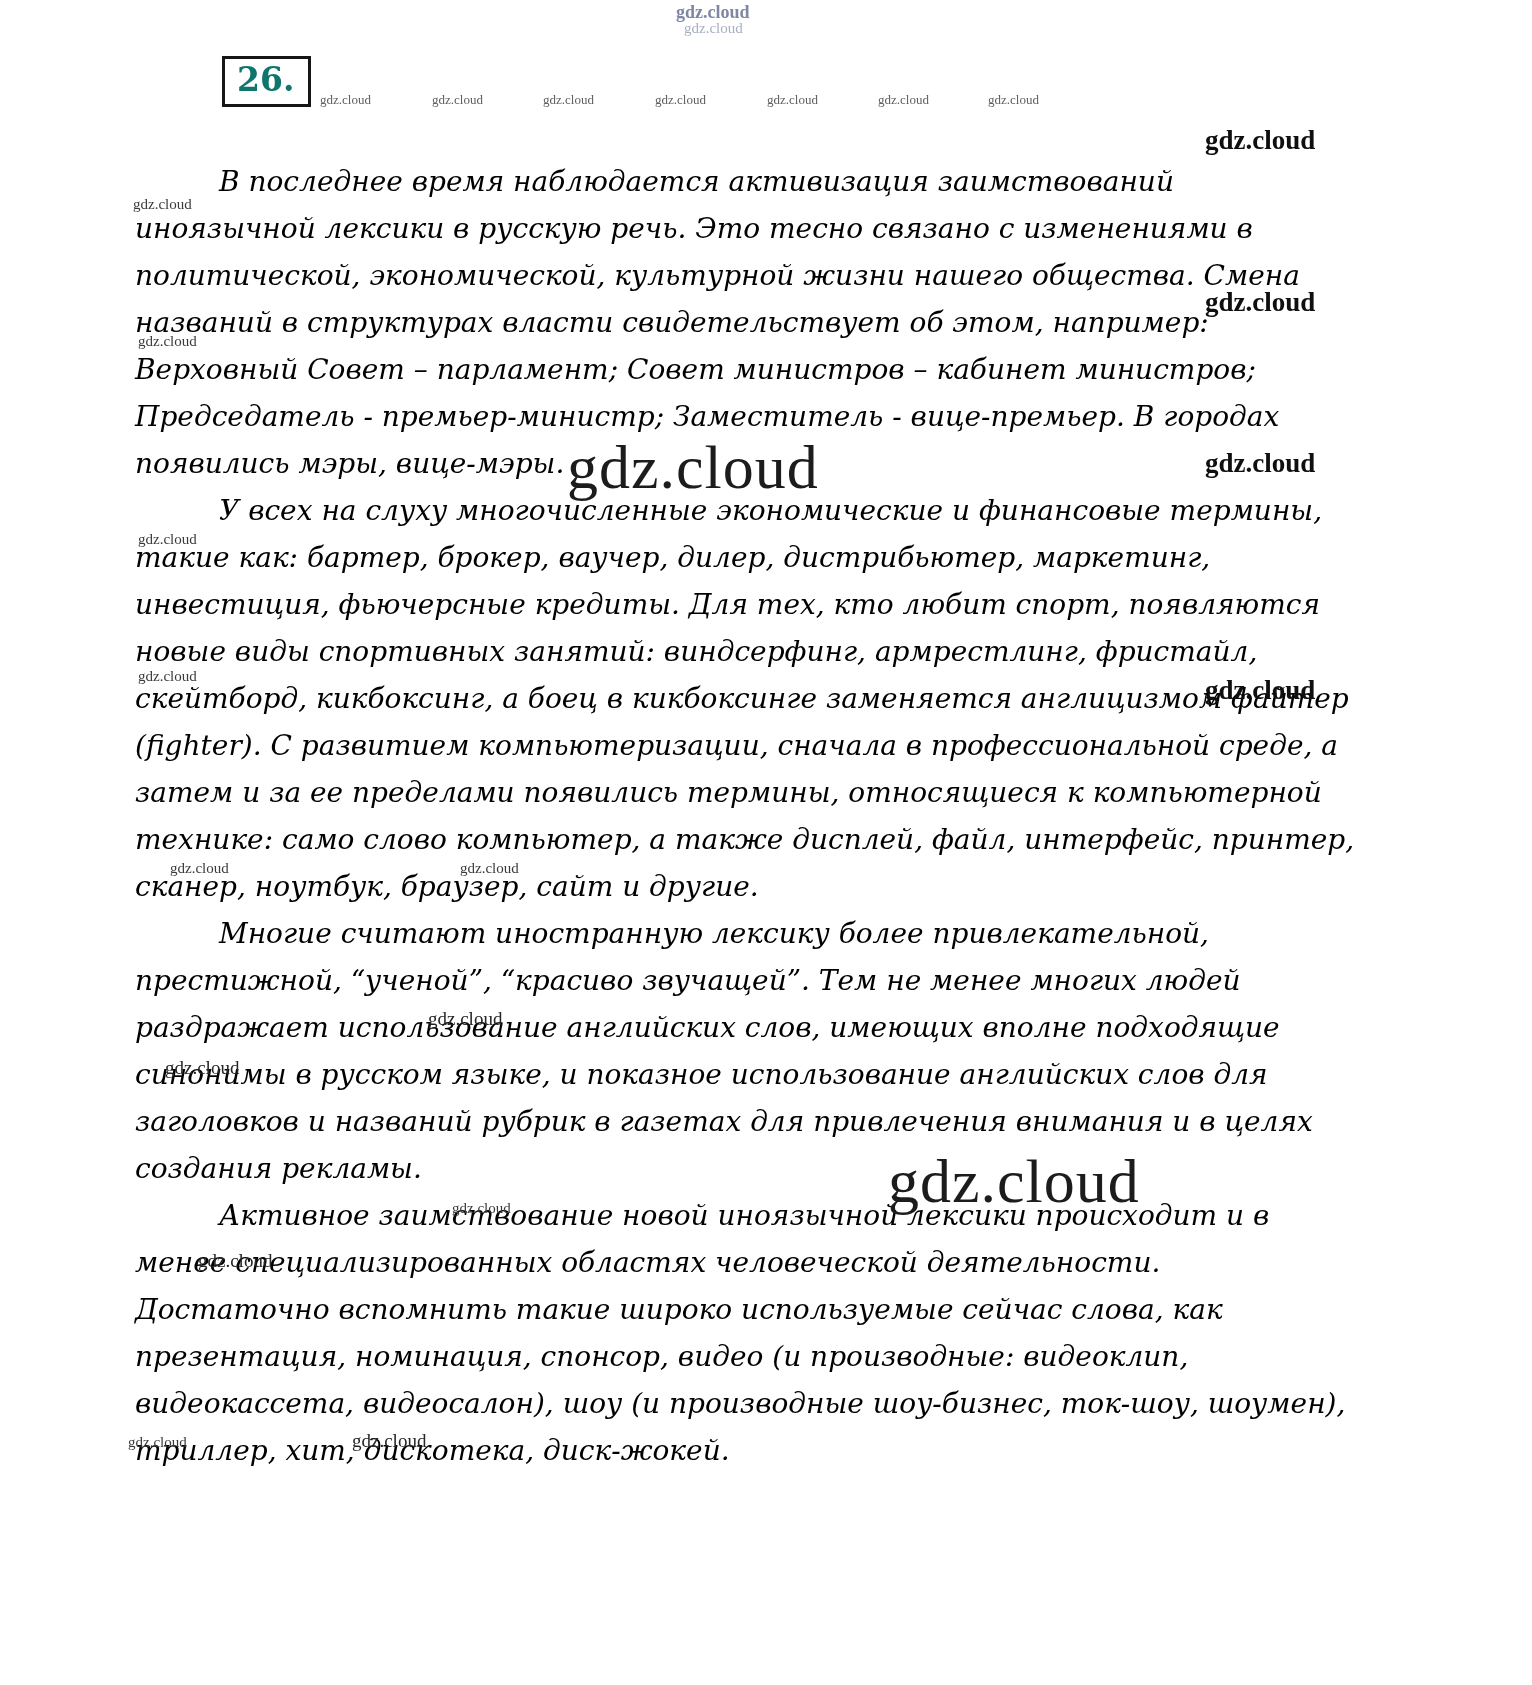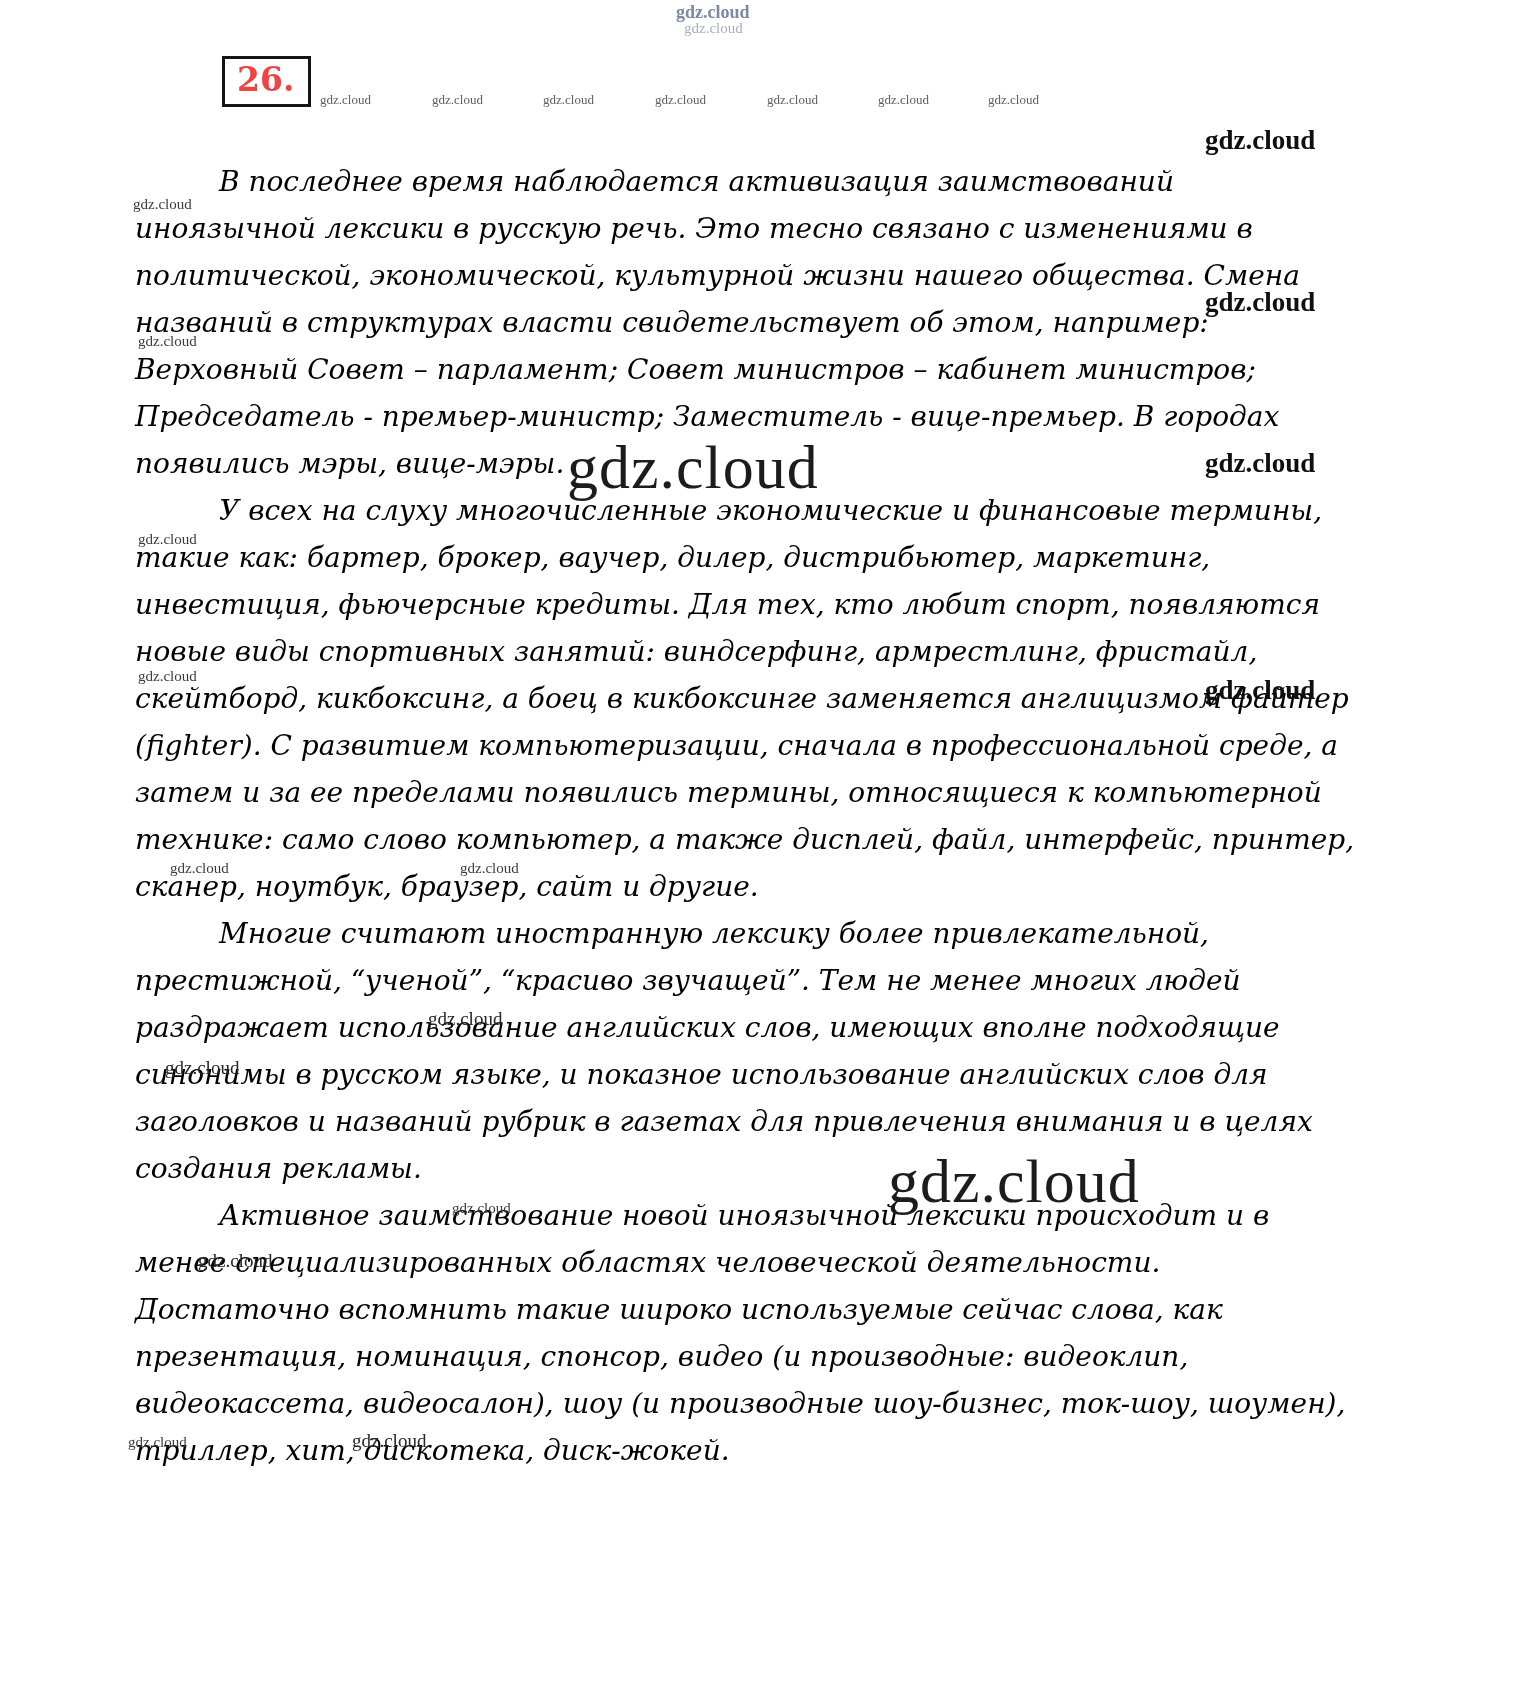--- a/index.html
+++ b/index.html
@@ -13,21 +13,21 @@
   }
   .exercise-box {
     position: absolute;
     left: 222px;
     top: 56px;
     border: 3px solid #161616;
     padding: 1px 14px 5px 12px;
     font-family: "DejaVu Serif", serif;
     font-weight: bold;
     font-size: 33px;
-    color: #ef4444;
+    color: #0f766e;
     background: #fff;
   }
   .text-body {
     position: absolute;
     left: 135px;
     top: 158px;
     width: 1220px;
     font-style: italic;
     font-size: 28px;
     line-height: 47px;

